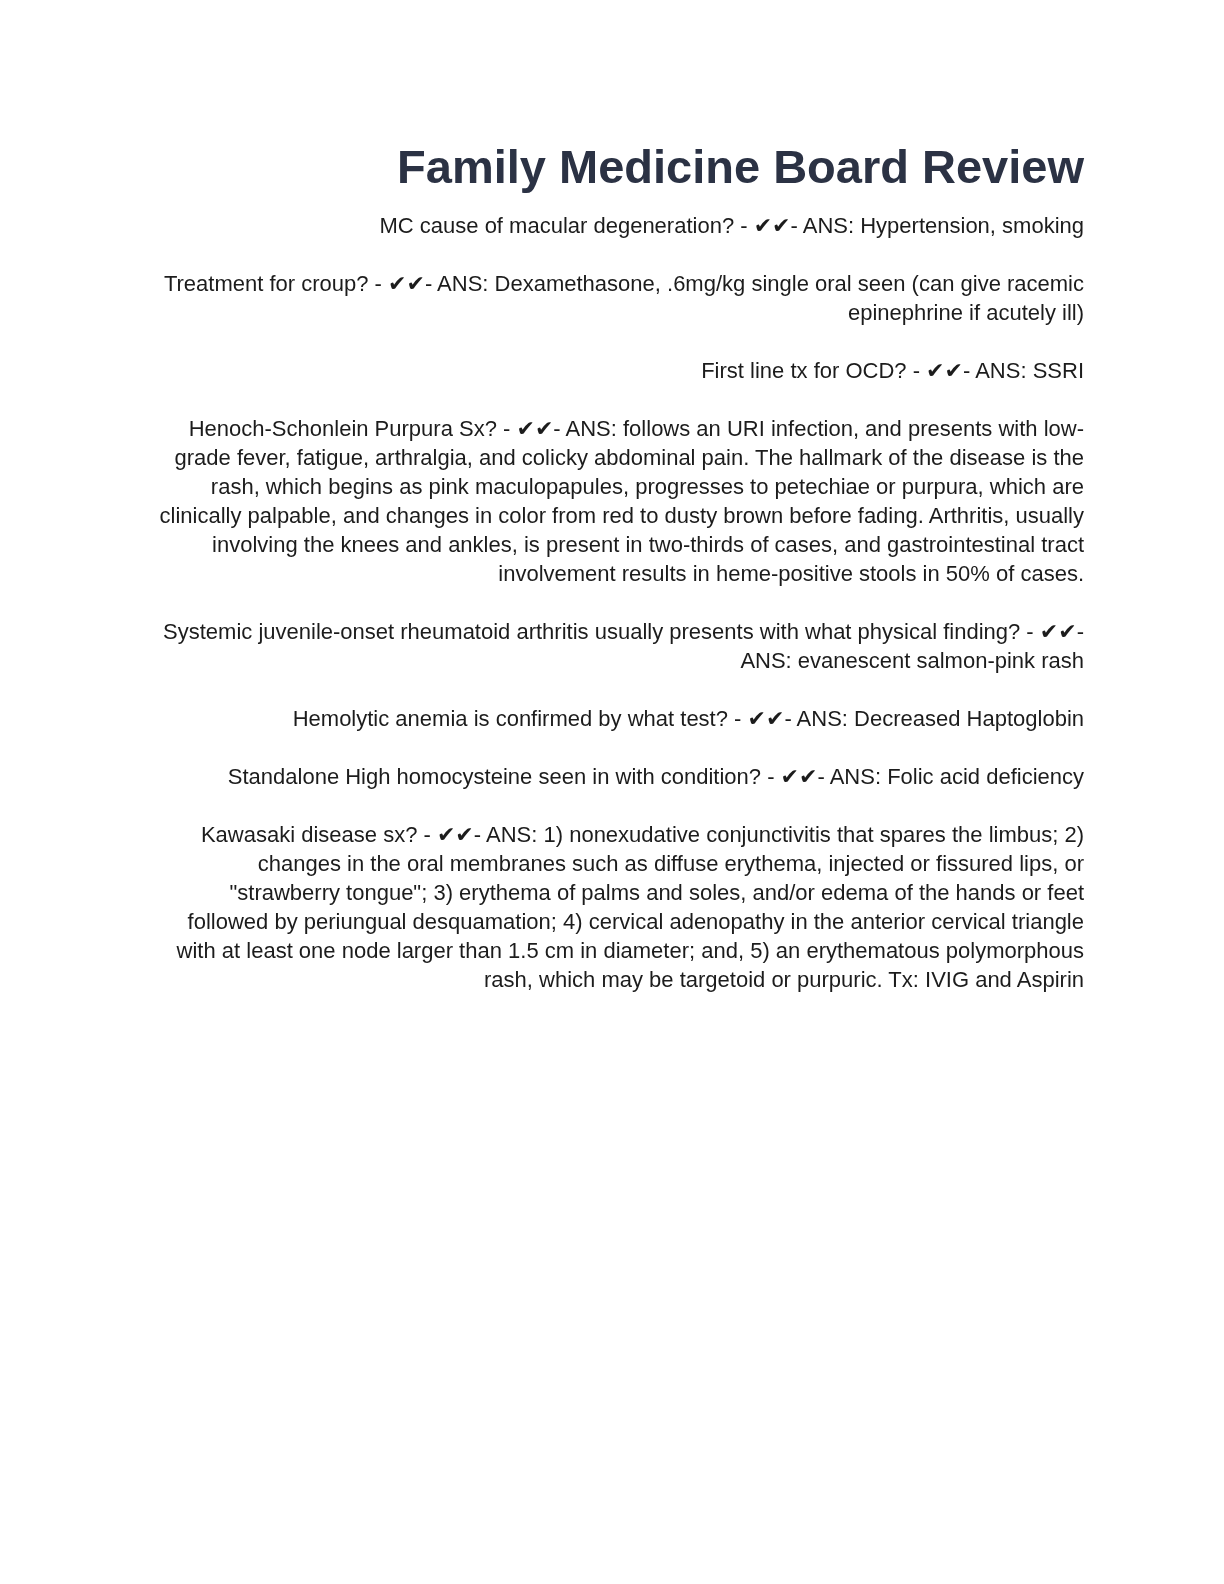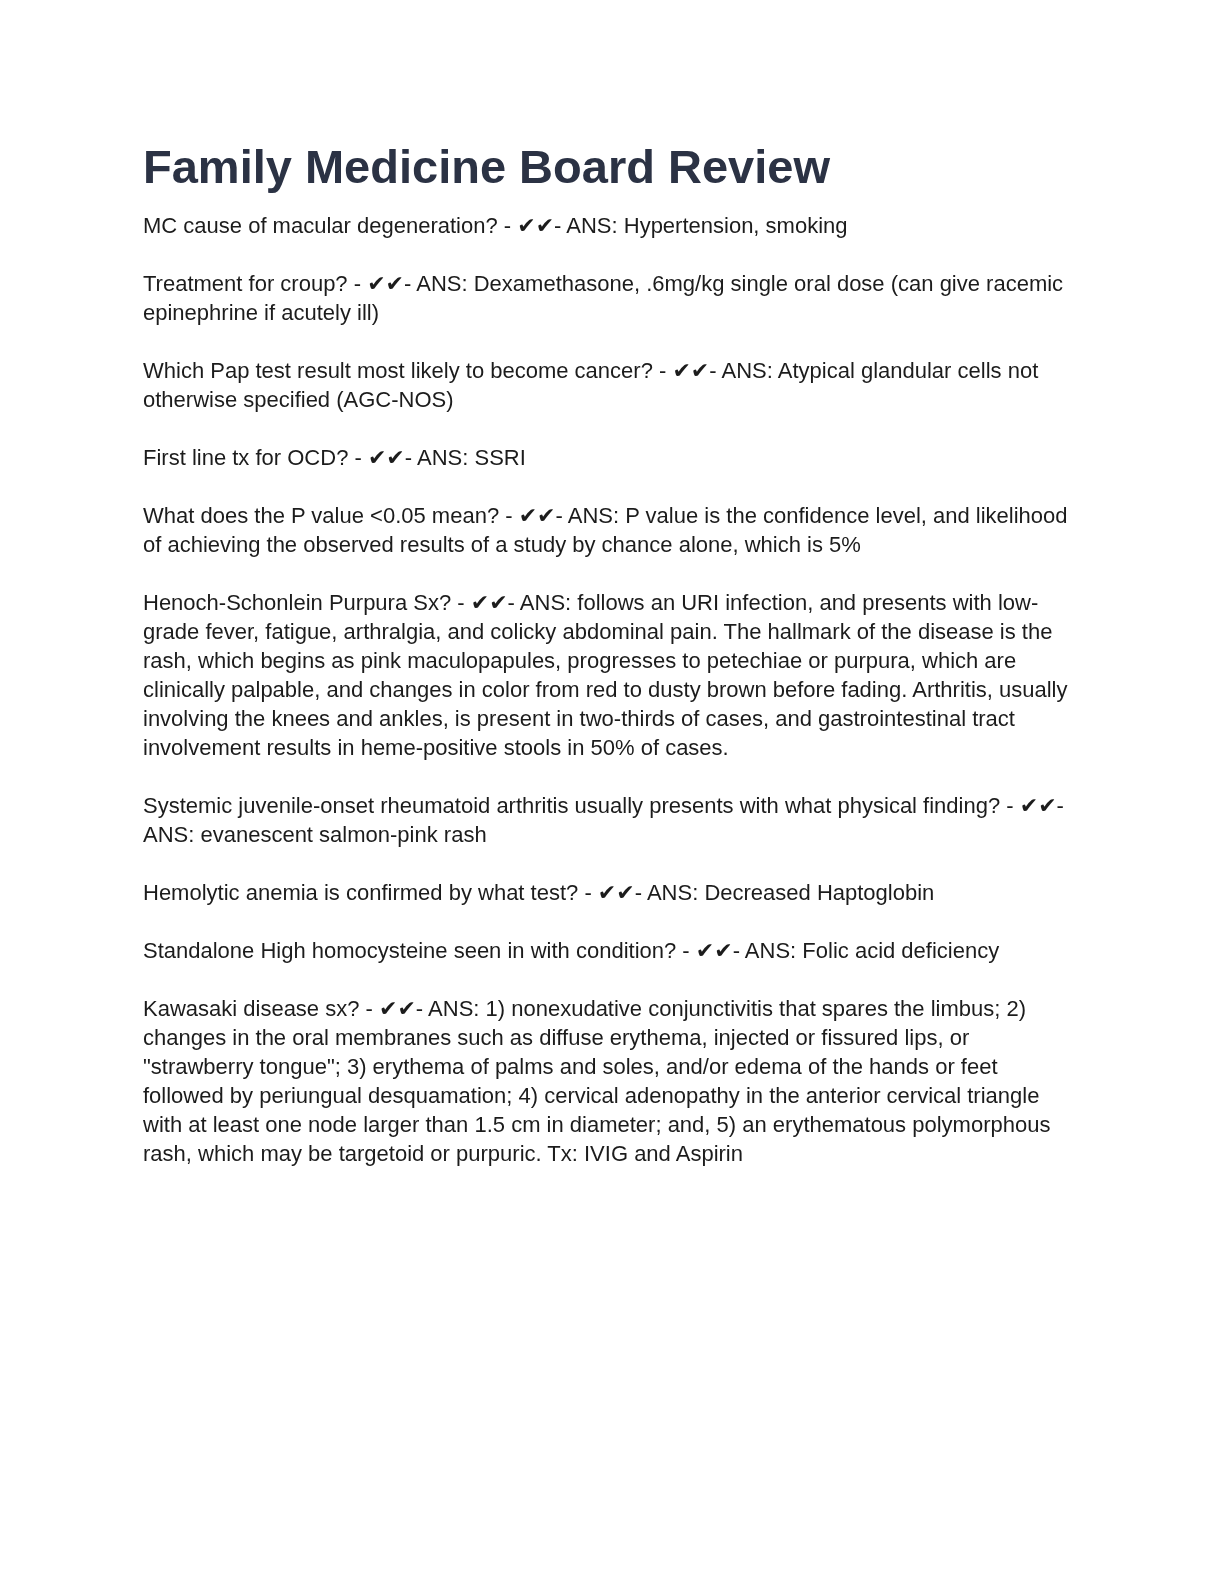--- a/index.html
+++ b/index.html
@@ -7,20 +7,21 @@
     padding: 0;
     background: #ffffff;
   }
   .page {
     position: relative;
     width: 1224px;
     height: 1584px;
     background: #ffffff;
     overflow: hidden;
     font-family: "Liberation Sans", "DejaVu Sans", sans-serif;
+    text-align: right;
   }
   .content {
     box-sizing: content-box;
     padding: 140px 140px 0 143px;
     width: 941px;
   }
   .doc-title {
     margin: 0 0 17px 0;
     font-family: "Liberation Sans", "DejaVu Sans", sans-serif;
     font-weight: bold;
@@ -37,23 +38,21 @@
     word-spacing: 0px;
   }
 </style>
 </head>
 <body>
 
 <div class="page">
   <div class="content">
     <h1 class="doc-title">Family Medicine Board Review</h1>
     <p class="para">MC cause of macular degeneration? - ✔✔- ANS: Hypertension, smoking</p>
-    <p class="para">Treatment for croup? - ✔✔- ANS: Dexamethasone, .6mg/kg single oral dose (can give racemic epinephrine if acutely ill)</p>
-    <p class="para">Which Pap test result most likely to become cancer? - ✔✔- ANS: Atypical glandular cells not otherwise specified (AGC-NOS)</p>
+    <p class="para">Treatment for croup? - ✔✔- ANS: Dexamethasone, .6mg/kg single oral seen (can give racemic epinephrine if acutely ill)</p>
     <p class="para">First line tx for OCD? - ✔✔- ANS: SSRI</p>
-    <p class="para">What does the P value &lt;0.05 mean? - ✔✔- ANS: P value is the confidence level, and likelihood of achieving the observed results of a study by chance alone, which is 5%</p>
     <p class="para">Henoch-Schonlein Purpura Sx? - ✔✔- ANS: follows an URI infection, and presents with low-grade fever, fatigue, arthralgia, and colicky abdominal pain. The hallmark of the disease is the rash, which begins as pink maculopapules, progresses to petechiae or purpura, which are clinically palpable, and changes in color from red to dusty brown before fading. Arthritis, usually involving the knees and ankles, is present in two-thirds of cases, and gastrointestinal tract involvement results in heme-positive stools in 50% of cases.</p>
     <p class="para">Systemic juvenile-onset rheumatoid arthritis usually presents with what physical finding? - ✔✔- ANS: evanescent salmon-pink rash</p>
     <p class="para">Hemolytic anemia is confirmed by what test? - ✔✔- ANS: Decreased Haptoglobin</p>
     <p class="para">Standalone High homocysteine seen in with condition? - ✔✔- ANS: Folic acid deficiency</p>
     <p class="para">Kawasaki disease sx? - ✔✔- ANS: 1) nonexudative conjunctivitis that spares the limbus; 2) changes in the oral membranes such as diffuse erythema, injected or fissured lips, or "strawberry tongue"; 3) erythema of palms and soles, and/or edema of the hands or feet followed by periungual desquamation; 4) cervical adenopathy in the anterior cervical triangle with at least one node larger than 1.5 cm in diameter; and, 5) an erythematous polymorphous rash, which may be targetoid or purpuric. Tx: IVIG and Aspirin</p>
   </div>
 </div>
 
 </body></html>

